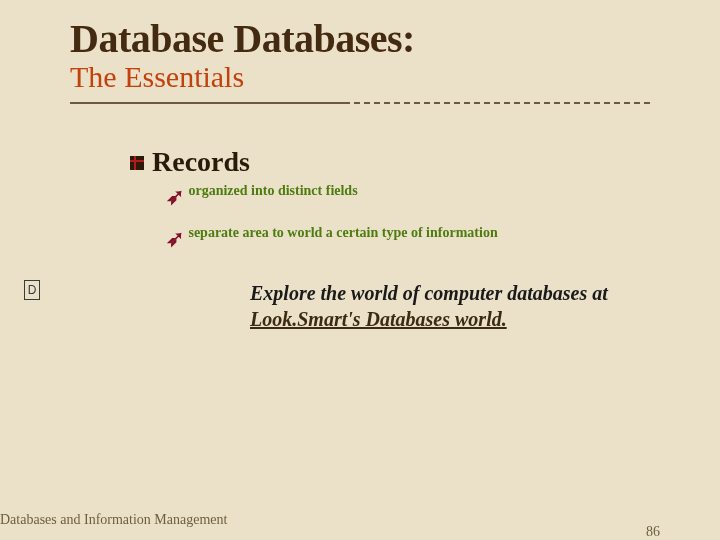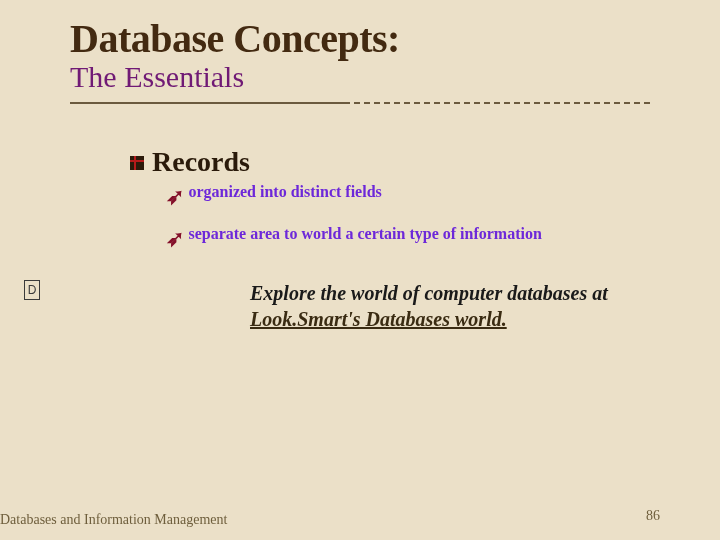--- a/index.html
+++ b/index.html
@@ -19,21 +19,21 @@
   }
   .title {
     font-size: 40px;
     font-weight: bold;
     color: #432a11;
     letter-spacing: -0.5px;
     line-height: 1.05;
   }
   .subtitle {
     font-size: 30px;
-    color: #701a75;
+    color: #c2410c;
     margin-top: 0px;
     padding-bottom: 6px;
   }
   .underline-row {
     display: flex;
     align-items: center;
     margin-top: 2px;
     margin-bottom: 42px;
   }
   .underline-solid {
@@ -87,23 +87,23 @@
   .arrow-icon {
     color: #84102a;
     font-size: 22px;
     margin-right: 4px;
     margin-top: 2px;
     flex-shrink: 0;
     font-weight: bold;
     font-family: Arial, sans-serif;
   }
   .sub-text {
-    font-size: 16px;
+    font-size: 14px;
     font-weight: bold;
-    color: #6d28d9;
+    color: #4d7c0f;
     line-height: 1.25;
   }
   .explore {
     padding-left: 120px;
     margin-top: 28px;
     font-size: 20px;
     font-style: italic;
     font-weight: bold;
     color: #1a1a1a;
     line-height: 1.3;
@@ -116,21 +116,21 @@
     position: absolute;
     bottom: 12px;
     left: 0;
     width: 100%;
     font-size: 14px;
     color: #6e5e3c;
     line-height: 1.25;
   }
   .page-number {
     position: absolute;
-    bottom: 16px;
+    bottom: 0;
     right: 60px;
     font-size: 14px;
     color: #6e5e3c;
   }
   .side-marker {
     position: absolute;
     left: 24px;
     top: 280px;
     width: 16px;
     height: 20px;
@@ -141,21 +141,21 @@
     text-align: center;
     line-height: 18px;
     color: #3a3a3a;
   }
 </style>
 </head>
 <body>
 
 <div class="slide">
 
-  <div class="title">Database Concepts:</div>
+  <div class="title">Database Databases:</div>
   <div class="subtitle">The Essentials</div>
   <div class="underline-row">
     <div class="underline-solid"></div>
     <div class="underline-dashed"></div>
   </div>
 
   <div class="content">
 
     <div class="bullet-row">
       <span class="bullet-icon"></span>

